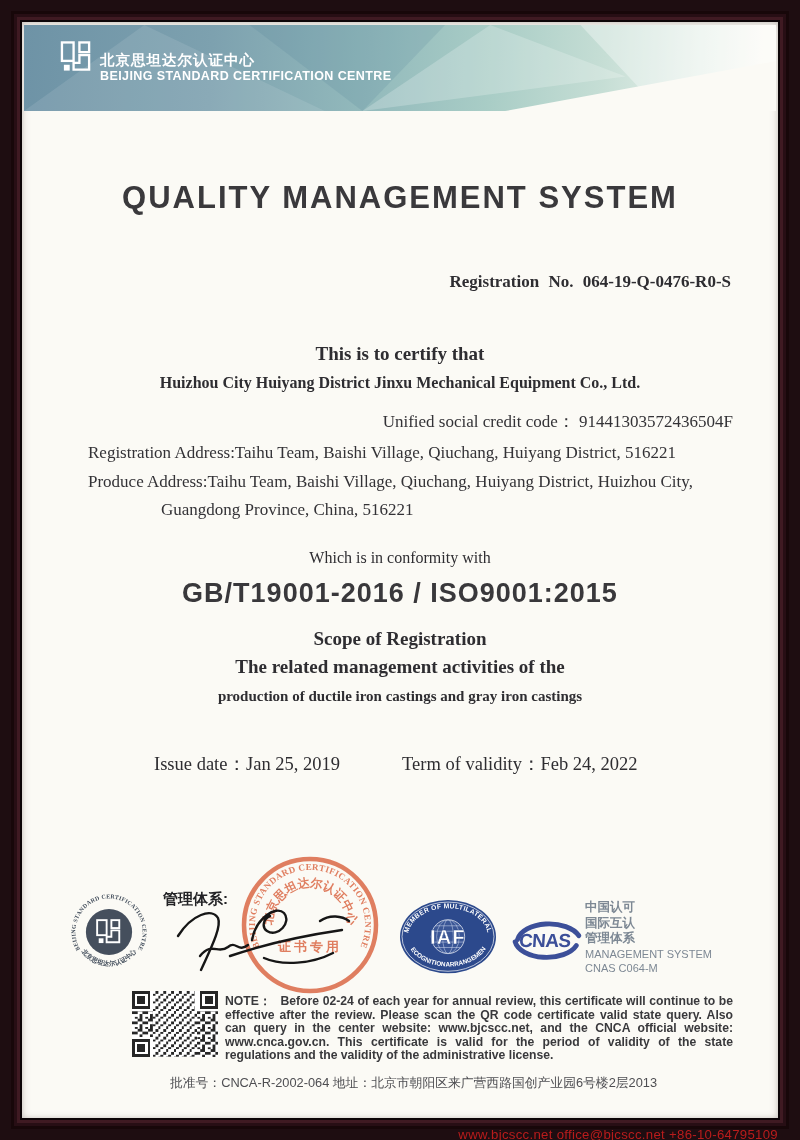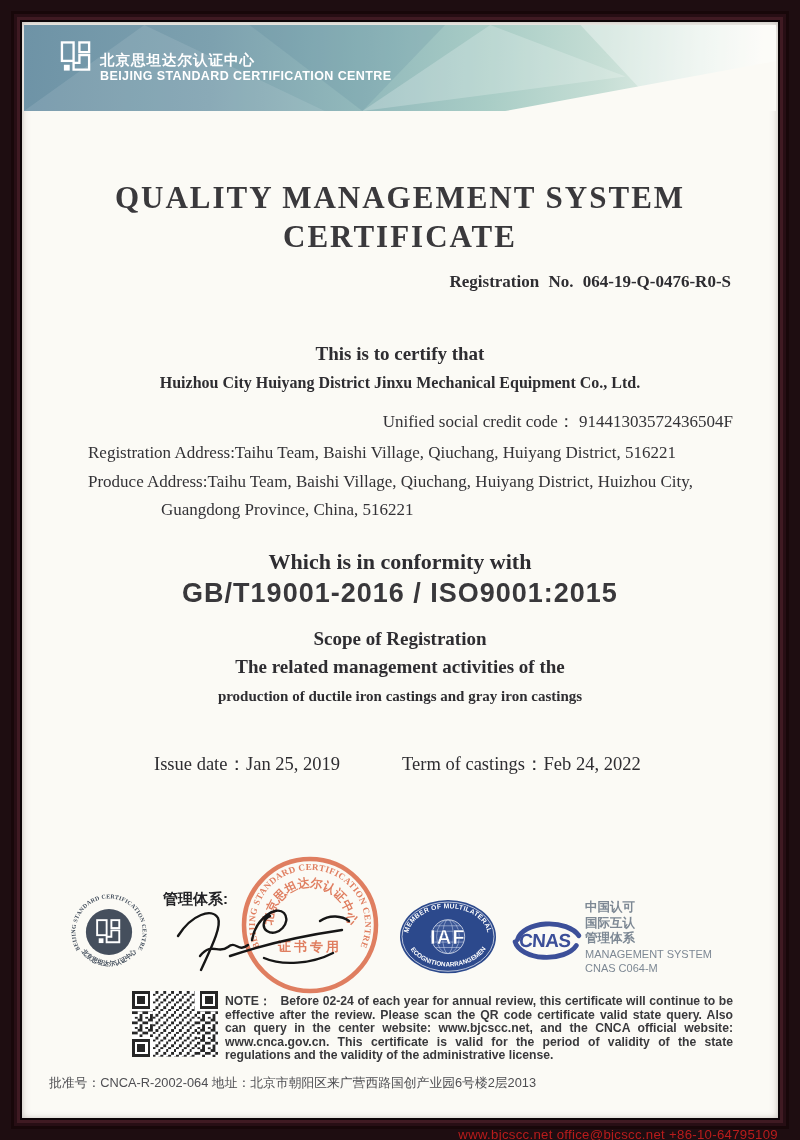--- a/index.html
+++ b/index.html
@@ -17,32 +17,32 @@
   .f2{background:rgba(62,110,140,.14);clip-path:polygon(30% 0,56% 0,45% 100%);}
   .f3{background:rgba(255,255,255,.22);clip-path:polygon(45% 100%,62% 0,80% 60%);}
   .f4{background:rgba(255,255,255,.35);clip-path:polygon(74% 0,100% 0,100% 45%,82% 75%);}
   .wedge{background:#fbfaf5;clip-path:polygon(64% 100%,100% 42%,100% 100%);}
   .logo{position:absolute;left:36px;top:14px;}
   .org{position:absolute;left:76px;top:27px;color:#fff;font-family:"Liberation Sans",sans-serif;}
   .org-cn{font-size:14.5px;font-weight:bold;letter-spacing:1px;line-height:17px;}
   .org-en{font-size:12.5px;font-weight:bold;letter-spacing:.4px;line-height:15px;}
   
   .title{position:absolute;top:156px;left:0;right:0;text-align:center;color:#3a393c;
-         font-family:Liberation Serif, serif;font-weight:bold;font-size:31px;
+         font-family:Liberation Sans, sans-serif;font-weight:bold;font-size:31px;
          letter-spacing:2px;line-height:39px;}
   .regno{position:absolute;top:250px;right:47px;font-size:17px;font-weight:bold;color:#2e2d31;word-spacing:5px;}
   
   .c-intro{position:absolute;top:321px;left:0;right:0;text-align:center;font-size:19px;font-weight:bold;color:#2e2d31;}
   .c-company{position:absolute;top:352px;left:0;right:0;text-align:center;font-size:16px;font-weight:bold;color:#2e2d31;white-space:nowrap;}
   .c-credit{position:absolute;top:388px;right:45px;font-size:17px;color:#333236;}
   .addr1{position:absolute;top:421px;left:66px;font-size:17px;color:#333236;}
   .addr2{position:absolute;top:450px;left:66px;font-size:17px;color:#333236;}
   .addr3{position:absolute;top:478px;left:139px;font-size:17px;color:#333236;}
   
-  .conf-intro{position:absolute;top:527px;left:0;right:0;text-align:center;font-size:22px;font-weight:bold;color:#2e2d31;}
+  .conf-intro{position:absolute;top:527px;left:0;right:0;text-align:center;font-size:16px;font-weight:normal;color:#2e2d31;}
   .standard{position:absolute;top:556px;left:0;right:0;text-align:center;font-family:"Liberation Sans",sans-serif;
             font-size:27px;font-weight:bold;letter-spacing:1px;color:#39383b;}
   .scope-title{position:absolute;top:606px;left:0;right:0;text-align:center;font-size:19px;font-weight:bold;color:#2e2d31;}
   .scope1{position:absolute;top:634px;left:0;right:0;text-align:center;font-size:19px;font-weight:bold;color:#2e2d31;}
   .scope2{position:absolute;top:666px;left:0;right:0;text-align:center;font-size:15px;font-weight:bold;color:#2e2d31;}
   .dates{position:absolute;top:729px;left:0;right:0;font-size:18.5px;color:#2e2d31;}
   .issue{position:absolute;left:132px;}
   .validity{position:absolute;left:380px;}
   
   .badge{position:absolute;left:45px;top:868px;}
@@ -53,21 +53,21 @@
   .cnas{position:absolute;left:488px;top:888px;}
   .accred{position:absolute;left:563px;top:878px;color:#7d8894;font-family:"Liberation Sans",sans-serif;}
   .accred .cn{font-size:12.5px;line-height:15.5px;font-weight:bold;}
   .accred .en{font-size:11px;line-height:14px;}
   
   .qr{position:absolute;left:110px;top:969px;}
   .note{position:absolute;left:203px;right:45px;top:973px;text-align:justify;
         font-family:"Liberation Sans",sans-serif;font-size:12.2px;font-weight:bold;
         line-height:13.6px;color:#39393c;margin:0;}
   .note .nlabel{margin-right:9px;}
-  .approval{position:absolute;top:1053px;left:0;right:0;text-align:left;
+  .approval{position:absolute;top:1053px;left:0;right:0;text-align:center;
             font-family:"Liberation Sans",sans-serif;font-size:12.8px;color:#4e4e52;padding-left:27px;}
   .contact{position:absolute;top:1077px;left:0;right:0;text-align:right;
            font-family:"Liberation Sans",sans-serif;font-size:13.2px;color:#b91c1c;letter-spacing:.3px;margin-top:28px;}
   
   .ring-en{font-family:"Liberation Serif",serif;font-weight:bold;}
   svg{display:block;}
 </style>
 </head>
 <body>
 
@@ -94,21 +94,20 @@
           <use href="#logo-mark"></use>
         </svg>
       <div class="org">
         <div class="org-cn">北京思坦达尔认证中心</div>
         <div class="org-en">BEIJING STANDARD CERTIFICATION CENTRE</div>
       </div>
     </div>
 
     <div class="title">
       <div>QUALITY MANAGEMENT SYSTEM</div>
-      <div>CERTIFICATE</div>
     </div>
     <div class="regno">
       <span>Registration No.</span>
       <span>064-19-Q-0476-R0-S</span>
     </div>
 
     <div class="c-intro">This is to certify that</div>
     <div class="c-company">Huizhou City Huiyang District Jinxu Mechanical Equipment Co., Ltd.</div>
     <div class="c-credit">
       <span>Unified social credit code：</span>
@@ -122,21 +121,21 @@
     <div class="standard">GB/T19001-2016 / ISO9001:2015</div>
     <div class="scope-title">Scope of Registration</div>
     <div class="scope1">The related management activities of the</div>
     <div class="scope2">production of ductile iron castings and gray iron castings</div>
 
     <div class="dates">
       <span class="issue">
         <span>Issue date：</span><span>Jan 25, 2019</span>
       </span>
       <span class="validity">
-        <span>Term of castings：</span><span>Feb 24, 2022</span>
+        <span>Term of validity：</span><span>Feb 24, 2022</span>
       </span>
     </div>
 
     <svg class="badge" width="84" height="84" viewBox="0 0 100 100">
       <defs>
         <path id="bTop" d="M14.7,68.8 A40,40 0 1 1 85.3,68.8" fill="none"></path>
         <path id="bBot" d="M17.2,72.9 A40,40 0 0 0 82.8,72.9" fill="none"></path>
       </defs>
       <circle cx="50" cy="50" r="27.5" fill="#454f5d"></circle>
       <svg x="34" y="33" width="32" height="34" viewBox="0 0 34 34" style="color:#fff">

